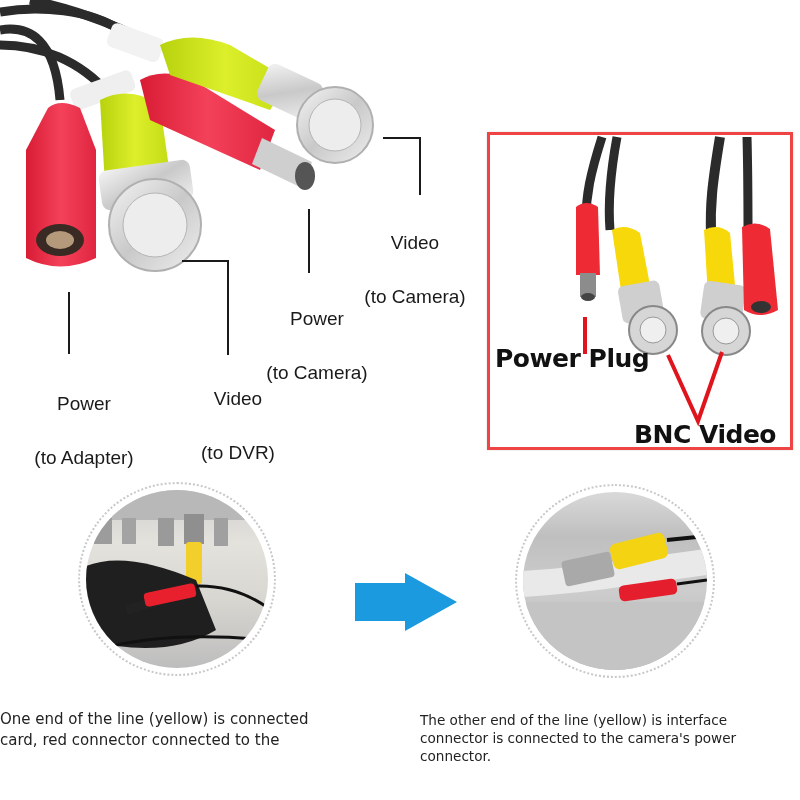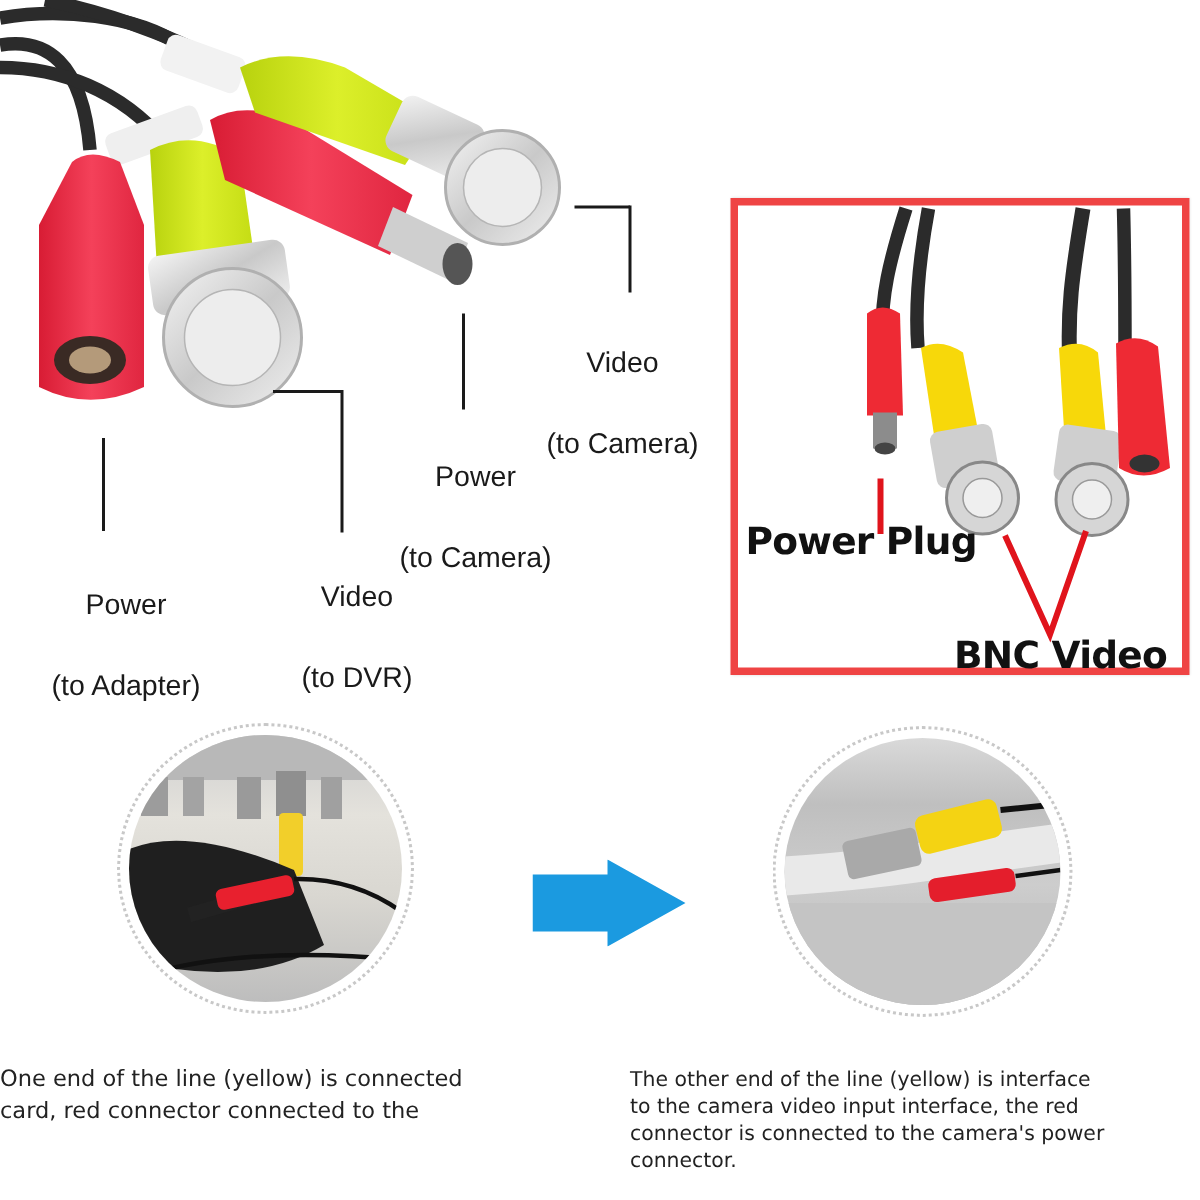--- a/index.html
+++ b/index.html
@@ -6,21 +6,21 @@
   body { width:800px; height:800px; position:relative; overflow:hidden; font-family:"DejaVu Sans", sans-serif; color:#1e1e1e; }
   .abs { position:absolute; }
 
   
   .photo-main { left:0; top:0; width:470px; height:300px; }
   .label { position:absolute; text-align:center; font-family:"Liberation Sans", sans-serif; font-size:19px; line-height:24px; color:#1a1a1a; white-space:nowrap; }
   .label span { display:block;margin-top:30px; }
   .leader { position:absolute; background:#1a1a1a; }
 
   
-  .inset { left:487px; top:132px; width:306px; height:318px; border:5px solid #ef4444; background:#fff; box-sizing:border-box; box-shadow:0 0 2px rgba(0,0,0,0.15); }
+  .inset { left:487px; top:132px; width:306px; height:318px; border:3px solid #ef4444; background:#fff; box-sizing:border-box; box-shadow:0 0 2px rgba(0,0,0,0.15); }
   .inset-title { position:absolute; font-family:"DejaVu Sans", sans-serif; font-weight:bold; font-size:25px; letter-spacing:-0.5px; color:#111; white-space:nowrap; }
 
   
   .circle-ring { border-radius:50%; border:2px dotted #c8c8c8; box-sizing:border-box; }
   .circle-photo { border-radius:50%; overflow:hidden; position:absolute; }
   .caption { position:absolute; font-family:"DejaVu Sans", sans-serif; font-size:15px; line-height:21px; color:#222; }
   .caption-right { font-size:13.6px; line-height:18px; }
 </style>
 </head>
 <body>
@@ -163,16 +163,15 @@
     <rect x="0" y="110" width="184" height="68" fill="#c4c4c4"></rect>
   </svg>
 </div>
 
 <div class="caption" style="left:0;top:709px;width:380px;">
   <div>One end of the line (yellow) is connected</div>
   <div>card, red connector connected to the</div>
 </div>
 <div class="caption caption-right" style="left:420px;top:711px;width:380px;">
   <div>The other end of the line (yellow) is interface</div>
-  <div>to the camera video input interface, the red</div>
   <div>connector is connected to the camera's power</div>
   <div>connector.</div>
 </div>
 
 </body></html>

